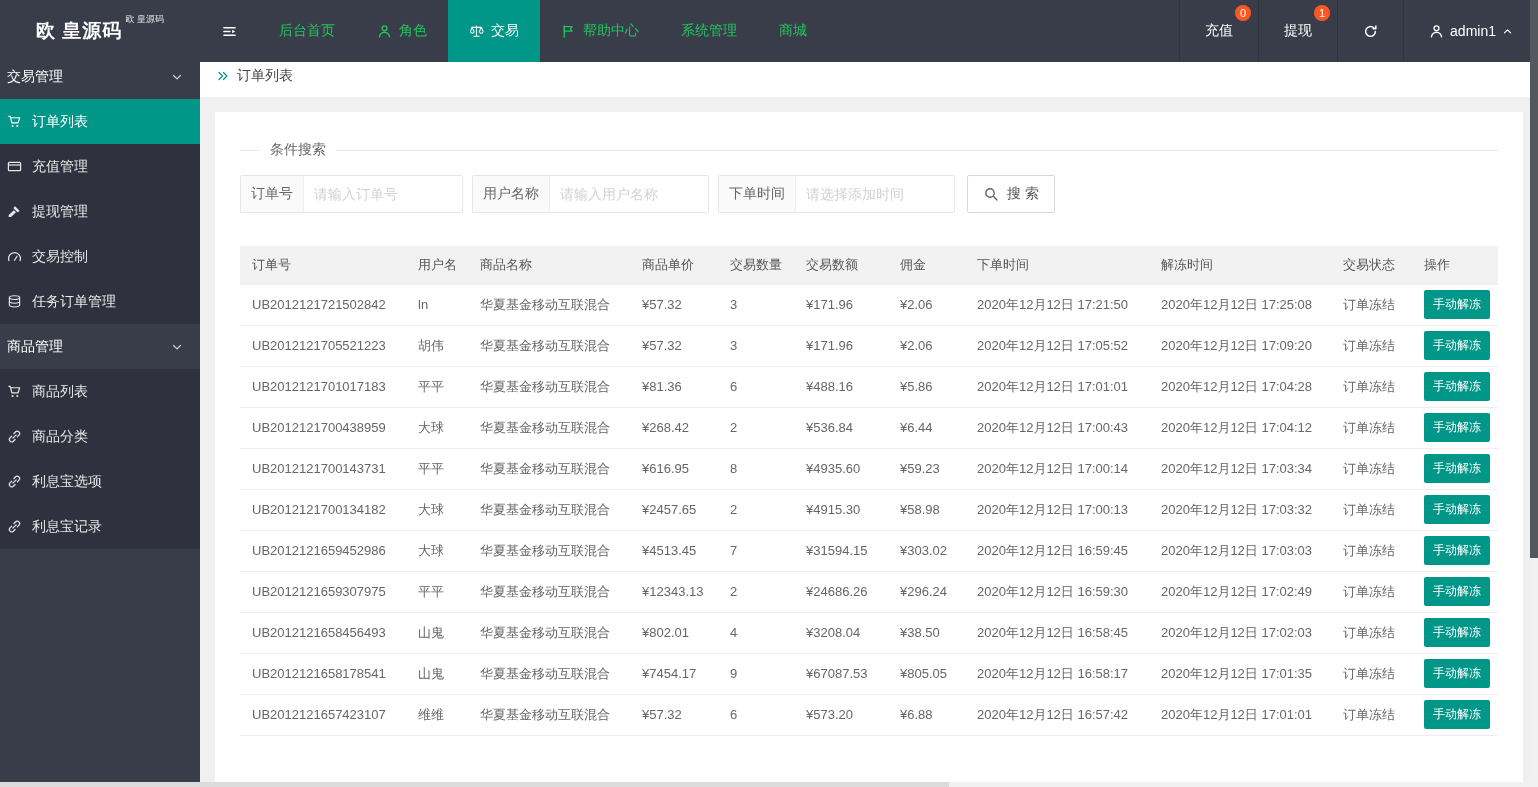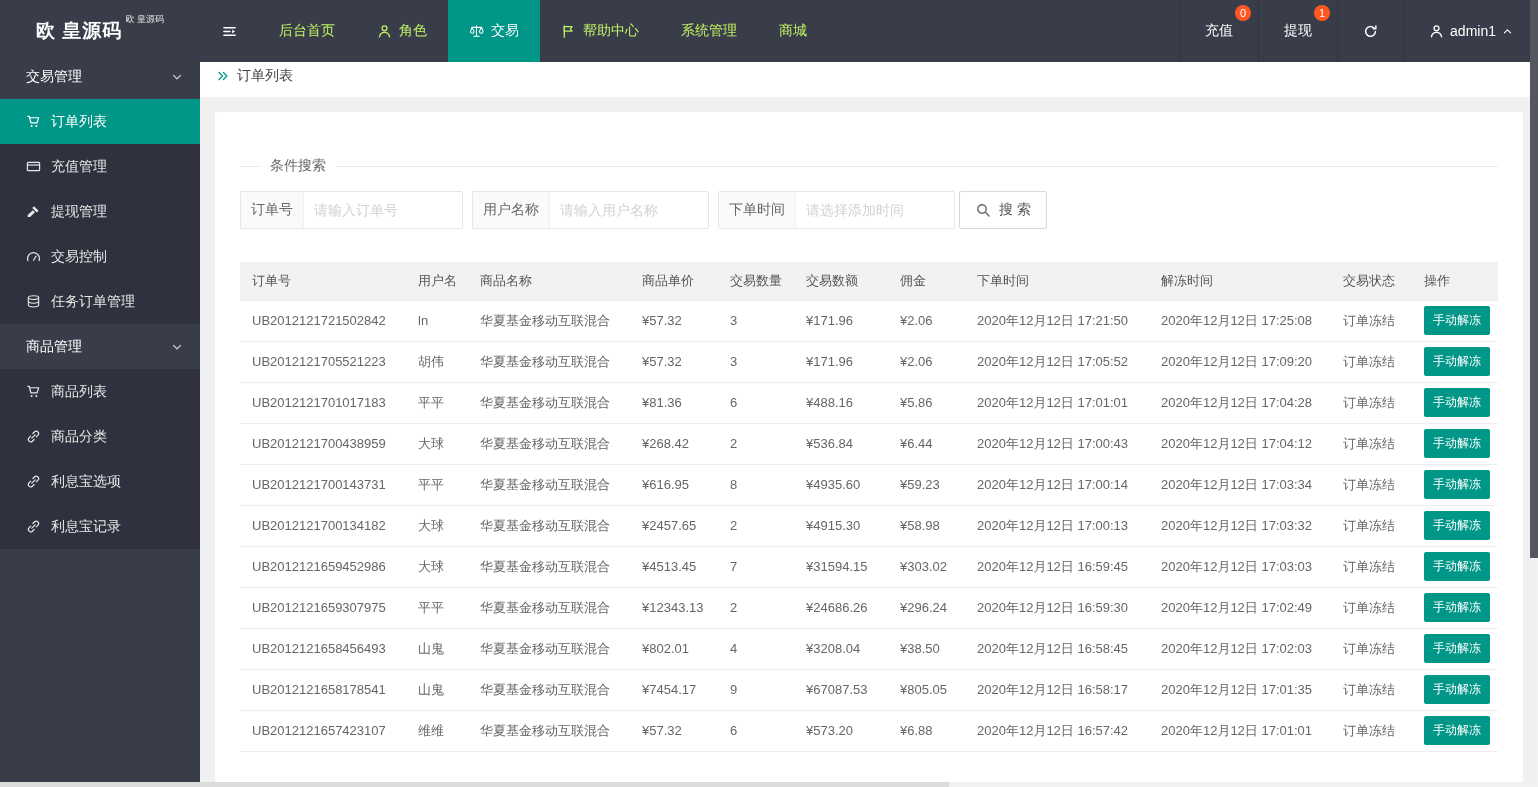--- a/index.html
+++ b/index.html
@@ -9,60 +9,60 @@
 
   
   .topbar { position:absolute; top:0; left:0; right:0; height:62px; background:#393D49;
     display:flex; align-items:stretch; color:#fff; z-index:10; }
   .logo { width:200px; display:flex; align-items:center; justify-content:center; cursor:pointer; }
   .logo-main { font-size:19px; font-weight:bold; letter-spacing:1px; }
   .logo-sup { font-size:9px; color:#e6e6e6; margin-left:3px; align-self:flex-start; margin-top:13px; }
   .nav-toggle { width:58px; display:flex; align-items:center; justify-content:center; cursor:pointer; }
   .topnav { display:flex; align-items:stretch; }
   .nav-item { display:flex; align-items:center; gap:7px; padding:0 21px; font-size:14px;
-    color:#bef264; cursor:pointer; text-decoration:none; }
+    color:#22c55e; cursor:pointer; text-decoration:none; }
   .nav-item.active { background:#009688; color:#fff; }
   .ic { width:15px; height:15px; flex:none; }
   .topbar-right { margin-left:auto; display:flex; align-items:stretch; }
   .tr-item { position:relative; display:flex; align-items:center; gap:6px; padding:0 25px;
     font-size:14px; color:#fff; cursor:pointer; border-left:1px solid rgba(0,0,0,.14); text-decoration:none; }
   .badge { position:absolute; top:5px; right:7px; min-width:16px; height:16px; padding:0 4px;
     background:#FF5722; color:#fff; border-radius:9px; font-size:11px; line-height:16px; text-align:center; }
   .chev-sm { width:11px; height:11px; }
 
   
   .sidebar { position:absolute; top:54px; left:0; bottom:5px; width:200px; background:#393D49; z-index:5; }
-  .side-item { position:relative; display:flex; align-items:center; height:45px; padding-left:26px;
+  .side-item { position:relative; display:flex; align-items:center; height:45px; padding-left:7px;
     font-size:14px; color:#e8e8e8; cursor:pointer; text-decoration:none; background:#2F323E; }
   .side-item.group { background:#393D49; color:#fff; }
   .side-item.active { background:#009688; color:#fff; }
   .side-ic { width:15px; height:15px; margin-right:10px; }
   .chev { position:absolute; right:17px; width:12px; height:12px; color:#cfcfcf; }
 
   
   .main { position:absolute; top:54px; left:200px; right:0; bottom:0; background:#f0f0f0; overflow:hidden; }
   .breadcrumb { height:43px; background:#fff; display:flex; align-items:center; gap:7px;
     padding:0 16px; font-size:14px; color:#444; }
   .bc-ic { width:14px; height:14px; color:#009688; }
   .content { padding:15px; }
   .card { background:#fff; border-radius:2px; padding:15px 25px 25px; }
 
-  fieldset.field { border:none; border-top:1px solid #ebebeb; margin-top:30px; }
+  fieldset.field { border:none; border-top:1px solid #ebebeb; margin-top:14px; }
   fieldset.field legend { margin-left:20px; padding:0 10px; font-size:14px; color:#666; }
 
   .search-row { display:flex; align-items:center; margin-top:16px; }
   .sgroups { display:flex; gap:9px; }
   .sgroup { display:flex; height:38px; border:1px solid #e6e6e6; border-radius:2px;
     overflow:hidden; background:#fff; }
   .slabel { display:flex; align-items:center; padding:0 10px; background:#fafafa;
     color:#666; font-size:14px; border-right:1px solid #efefef; white-space:nowrap; }
   .sinput { border:none; outline:none; padding:0 10px; width:158px; font-size:14px; color:#666; }
   .sinput::placeholder { color:#d2d2d2; }
   .btn-search { display:flex; align-items:center; gap:8px; height:38px; padding:0 15px;
-    margin-left:4px; background:#fff; border:1px solid #d9d9d9; border-radius:2px;
+    margin-left:12px; background:#fff; border:1px solid #d9d9d9; border-radius:2px;
     font-size:14px; color:#555; cursor:pointer; }
   .btn-search .ic { width:16px; height:16px; color:#666; }
 
   .table-wrap { margin-top:33px; }
   table { width:100%; border-collapse:collapse; table-layout:fixed; font-size:13px; color:#666; }
   thead th { background:#f2f2f2; height:38px; padding:0 12px; font-weight:normal;
     text-align:left; color:#555; overflow:hidden; white-space:nowrap; }
   tbody td { height:41px; padding:0 12px; border-top:1px solid #eee;
     overflow:hidden; white-space:nowrap; }
   .btn-unfreeze { background:#009688; color:#fff; border:none; border-radius:2px;

